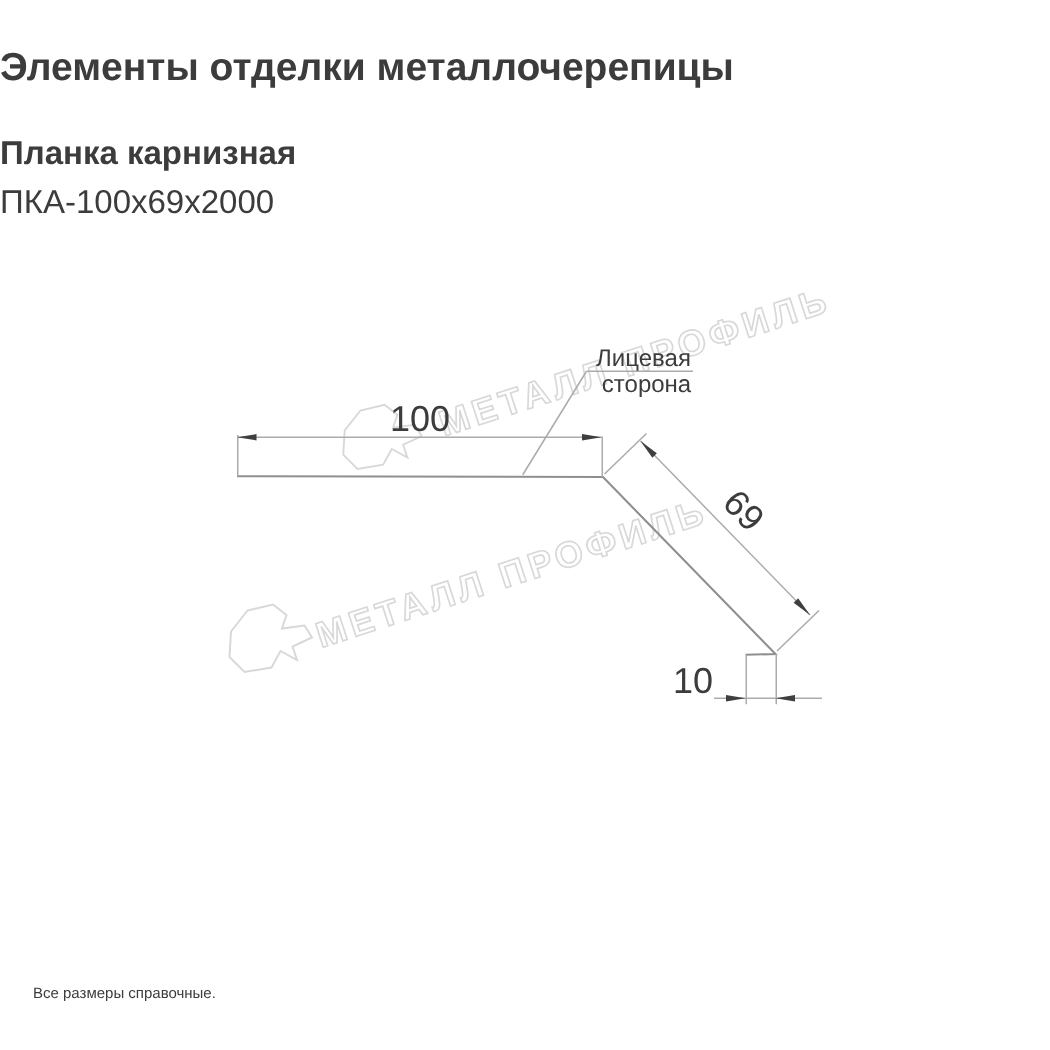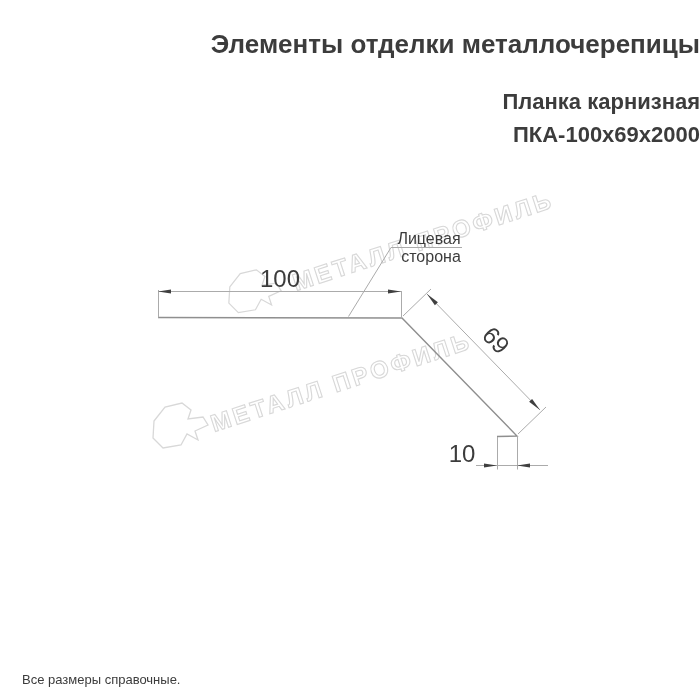--- a/index.html
+++ b/index.html
@@ -1,23 +1,23 @@
 <!DOCTYPE html>
 <html><head>
 <meta charset="utf-8">
 <style>
   html,body{margin:0;padding:0;background:#ffffff;}
   body{width:700px;height:700px;position:relative;overflow:hidden;
        font-family:"Liberation Sans", sans-serif;color:#3c3c3c;}
   .abs{position:absolute;}
-  .centered{left:0;right:0;text-align:right;}
+  .centered{left:0;right:0;text-align:left;}
   .page-title{top:31px;font-size:26px;font-weight:bold;line-height:1;letter-spacing:0px;}
   .product-name{top:91px;font-size:22px;font-weight:bold;line-height:1;}
-  .product-code{top:124px;font-size:22px;font-weight:bold;line-height:1;}
-  .notes{left:22px;top:654px;font-size:13px;line-height:18px;margin-top:17px;}
+  .product-code{top:124px;font-size:22px;font-weight:normal;line-height:1;}
+  .notes{left:22px;top:654px;font-size:10px;line-height:18px;}
   svg{position:absolute;left:0;top:0;}
   .profile{stroke:#8f8f8f;stroke-width:1.4;fill:none;}
   .thin{stroke:#ababab;stroke-width:1;fill:none;}
   .arrow{fill:#3f3f3f;stroke:none;}
   .dimtext{fill:#3c3c3c;font-size:24px;font-family:"Liberation Sans",sans-serif;}
   .leadertext{fill:#3c3c3c;font-size:16px;font-family:"Liberation Sans",sans-serif;}
   .wm-text{fill:none;stroke:#d8d8d8;stroke-width:1.1;font-size:24px;font-weight:bold;
            letter-spacing:3px;font-family:"Liberation Sans",sans-serif;}
   .wm-logo{fill:none;stroke:#d8d8d8;stroke-width:1.3;}
 </style>

